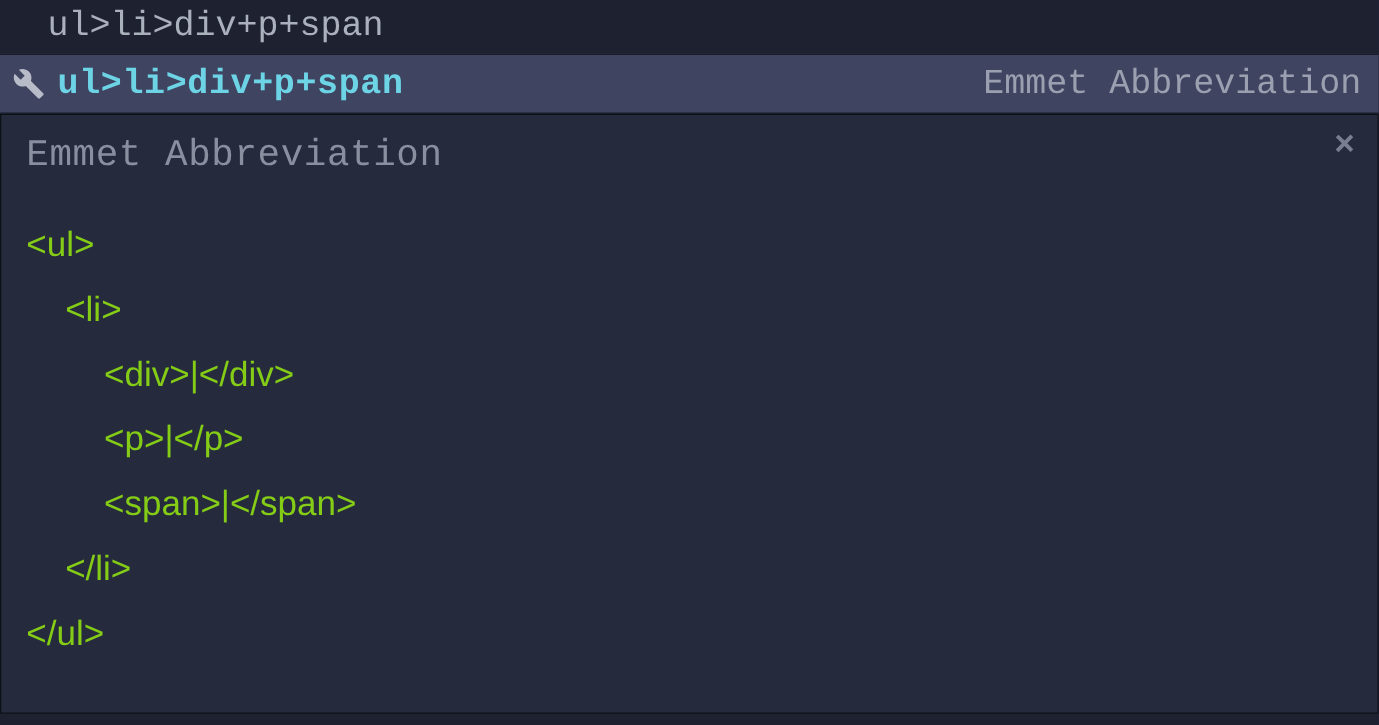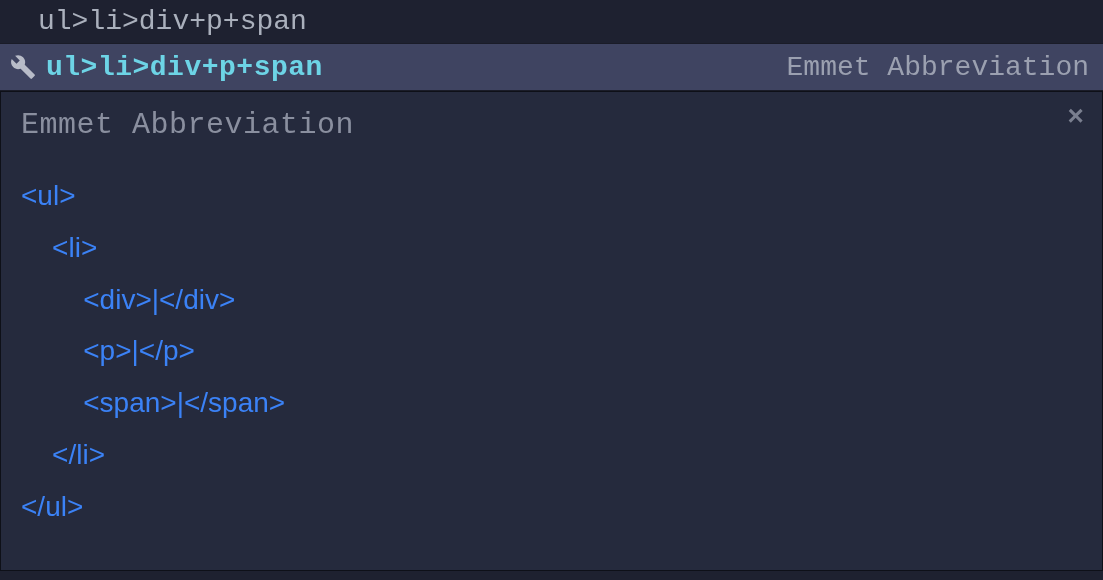--- a/index.html
+++ b/index.html
@@ -77,21 +77,21 @@
       top: 12px;
       right: 18px;
       font-size: 28px;
       color: #7a7f8f;
       cursor: pointer;
       font-weight: bold;
       line-height: 1;
     }
     .code-preview {
       font-size: 28px;
-      color: #3b82f6;
+      color: #84cc16;
       font-family: -apple-system, 'Helvetica Neue', Arial, sans-serif;
       line-height: 1.85;
       white-space: pre;
     }
   </style>
 </head>
 <body>
 
 <div class="editor-input-area">
   <span>ul&gt;li&gt;div+p+span</span>

